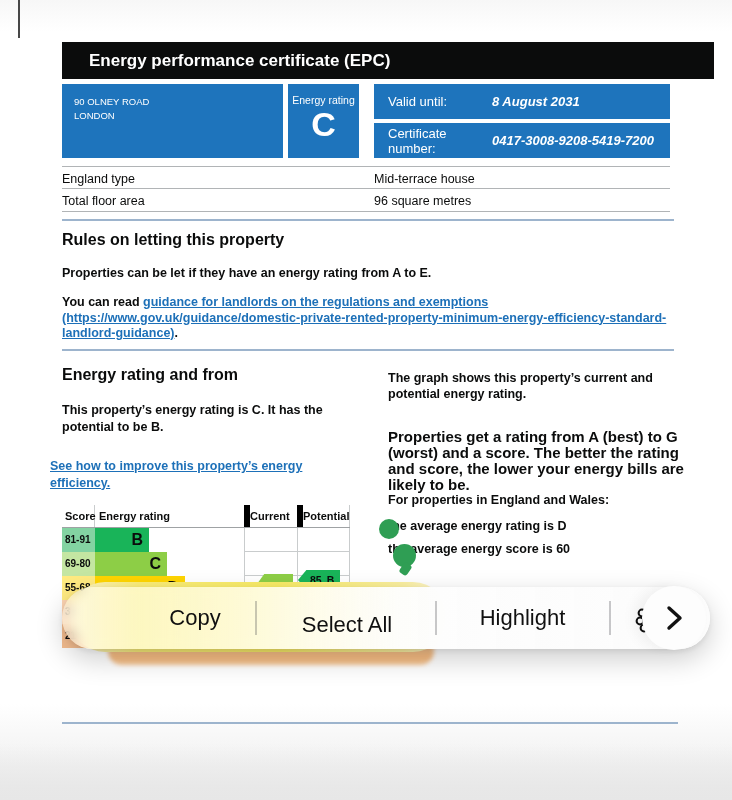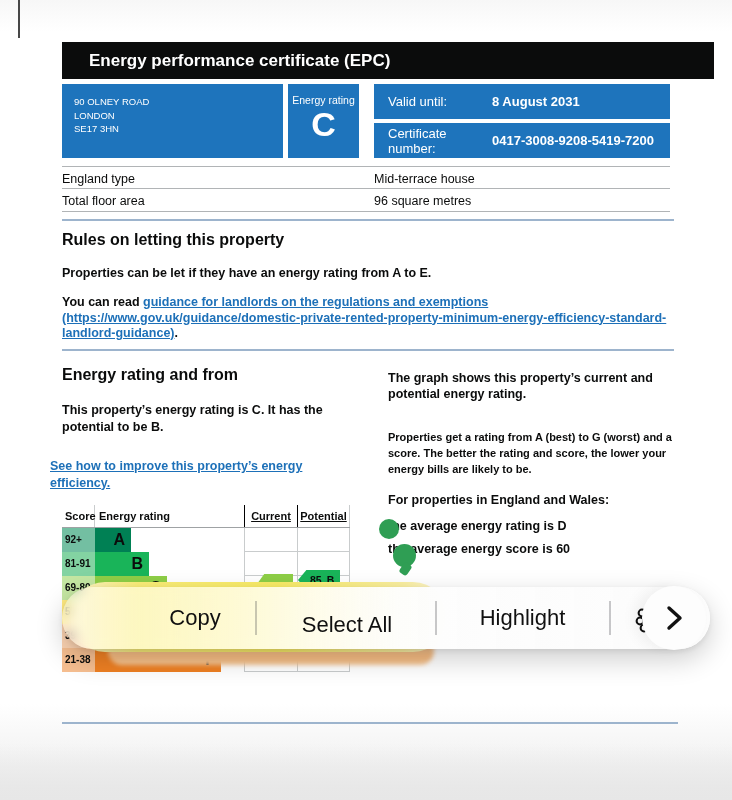--- a/index.html
+++ b/index.html
@@ -15,35 +15,35 @@
     font-size:17px;font-weight:bold;line-height:37px;padding-left:27px;box-sizing:border-box;}
   .box{box-sizing:border-box;color:#fff;}
   .addr-box{left:62px;top:84px;width:221px;height:74px;padding:11px 8px 0 12px;font-size:9.5px;line-height:13.5px;}
   .rating-box{left:288px;top:84px;width:71px;height:74px;text-align:center;}
   .rating-box .lbl{font-size:10.5px;margin-top:10px;}
   .rating-box .big{font-size:34px;font-weight:bold;line-height:36px;}
   .vu-box{left:374px;top:84px;width:296px;height:35px;}
   .cn-box{left:374px;top:123px;width:296px;height:35px;}
   .kv{display:flex;align-items:center;height:100%;font-size:13px;}
   .kv .k{margin-left:14px;width:104px;}
-  .kv .v{font-weight:bold;}
+  .kv .v{font-weight:bold;font-style:italic;}
   .prop-row{left:62px;width:608px;height:22px;border-top:1px solid #b1b4b6;font-size:12.5px;}
   .prop-row .pl{position:absolute;left:0;top:5px;}
   .prop-row .pv{position:absolute;left:312px;top:5px;}
   .prop-bottom{left:62px;top:211px;width:608px;height:0;border-top:1px solid #b1b4b6;}
   .bluediv{left:62px;width:612px;height:2px;background:var(--divider-blue,#9db4cd);}
   h2.sec{position:absolute;font-size:16px;font-weight:bold;margin:0;}
   .para{position:absolute;font-size:12.5px;line-height:16px;font-weight:bold;}
   a.lnk{color:var(--link-blue,#1d70b8);text-decoration:underline;cursor:pointer;}
   
   .chart{left:62px;top:505px;width:288px;}
   .chrow{display:flex;height:22px;font-size:11px;font-weight:bold;border-bottom:1px solid #9fa2a4;}
   .chrow .c1{width:33px;line-height:22px;padding-left:3px;box-sizing:border-box;border-right:1px solid #c9cccd;}
   .chrow .c2{width:149px;line-height:22px;padding-left:4px;box-sizing:border-box;}
-  .chrow .c3,.chrow .c4{width:53px;text-align:center;line-height:22px;border-left:1px solid #000000;box-sizing:border-box;text-decoration:underline;}
+  .chrow .c3,.chrow .c4{width:53px;text-align:left;line-height:22px;border-left:6px solid #000000;box-sizing:border-box;}
   .chrow .c4{border-right:1px solid #c9cccd;}
   .band{display:flex;height:24px;}
   .score-cell{width:33px;font-size:10px;font-weight:bold;line-height:24px;padding-left:3px;box-sizing:border-box;}
   .rating-cell{width:149px;position:relative;}
   .bar{position:absolute;left:0;top:0;height:24px;}
   .bar .letter{position:absolute;right:6px;top:3px;font-size:16px;font-weight:bold;color:#0b0c0c;}
   .band-0 .bar{width:36px;} .band-1 .bar{width:54px;} .band-2 .bar{width:72px;}
   .band-3 .bar{width:90px;} .band-4 .bar{width:108px;} .band-5 .bar{width:126px;} .band-6 .bar{width:148px;}
   .cur-cell,.pot-cell{width:53px;box-sizing:border-box;border-left:1px solid #c9cccd;border-bottom:1px solid #c9cccd;background:#fff;}
   .pot-cell{border-right:1px solid #c9cccd;}
@@ -79,21 +79,20 @@
 </head>
 <body>
 
 <div class="abs caret"></div>
 
 <div class="abs doc-header">Energy performance certificate (EPC)</div>
 
 <div class="abs box addr-box" style="background: rgb(30, 116, 188);">
   <div>90 OLNEY ROAD</div>
   <div>LONDON</div>
-  <div>SE17 3HN</div>
 </div>
 <div class="abs box rating-box" style="background: rgb(30, 116, 188);">
   <div class="lbl">Energy rating</div>
   <div class="big">C</div>
 </div>
 <div class="abs box vu-box" style="background: rgb(30, 116, 188);">
   <div class="kv">
     <span class="k">Valid until:</span>
     <span class="v">8 August 2031</span>
   </div>
@@ -125,43 +124,33 @@
 
 <div class="abs bluediv" style="top:349px;"></div>
 
 <h2 class="sec" style="left:62px;top:366px;">Energy rating and from</h2>
 <div class="para" style="left:62px;top:402px;width:292px;line-height:16.5px;">This property’s energy rating is C. It has the potential to be B.</div>
 <div class="para" style="left:50px;top:458px;width:292px;line-height:16.5px;">
   <a class="lnk">See how to improve this property’s energy efficiency.</a>
 </div>
 
 <div class="para" style="left:388px;top:370px;width:292px;">The graph shows this property’s current and potential energy rating.</div>
-<div class="para" style="left:388px;top:429px;width:302px;font-size:11px;">
+<div class="para" style="left:388px;top:429px;width:302px;font-size:15px;">
   <b>Properties get a rating from A (best) to G (worst) and a score.</b><span> The better the rating and score, the lower your energy bills are likely to be.</span>
 </div>
 <div class="para" style="left:388px;top:492px;width:292px;">For properties in England and Wales:</div>
 <div class="para" style="left:388px;top:518px;width:292px;">the average energy rating is D</div>
 <div class="para" style="left:388px;top:541px;width:292px;">the average energy score is 60</div>
 
 <div class="abs chart">
   <div class="chrow">
     <span class="c1">Score</span>
     <span class="c2">Energy rating</span>
     <span class="c3">Current</span>
     <span class="c4">Potential</span>
-  </div>
-  <div class="band band-0">
-    <div class="score-cell" style="background: rgb(115, 191, 162);">92+</div>
-    <div class="rating-cell">
-        <div class="bar" style="background: rgb(0, 128, 84);">
-          <span class="letter">A</span>
-        </div>
-      </div>
-    <div class="cur-cell"></div>
-      <div class="pot-cell"></div>
   </div>
   <div class="band band-1">
     <div class="score-cell" style="background: rgb(131, 211, 162);">81-91</div>
     <div class="rating-cell">
         <div class="bar" style="background: rgb(25, 180, 89);">
           <span class="letter">B</span>
         </div>
       </div>
     <div class="cur-cell"></div>
       <div class="pot-cell"></div>

